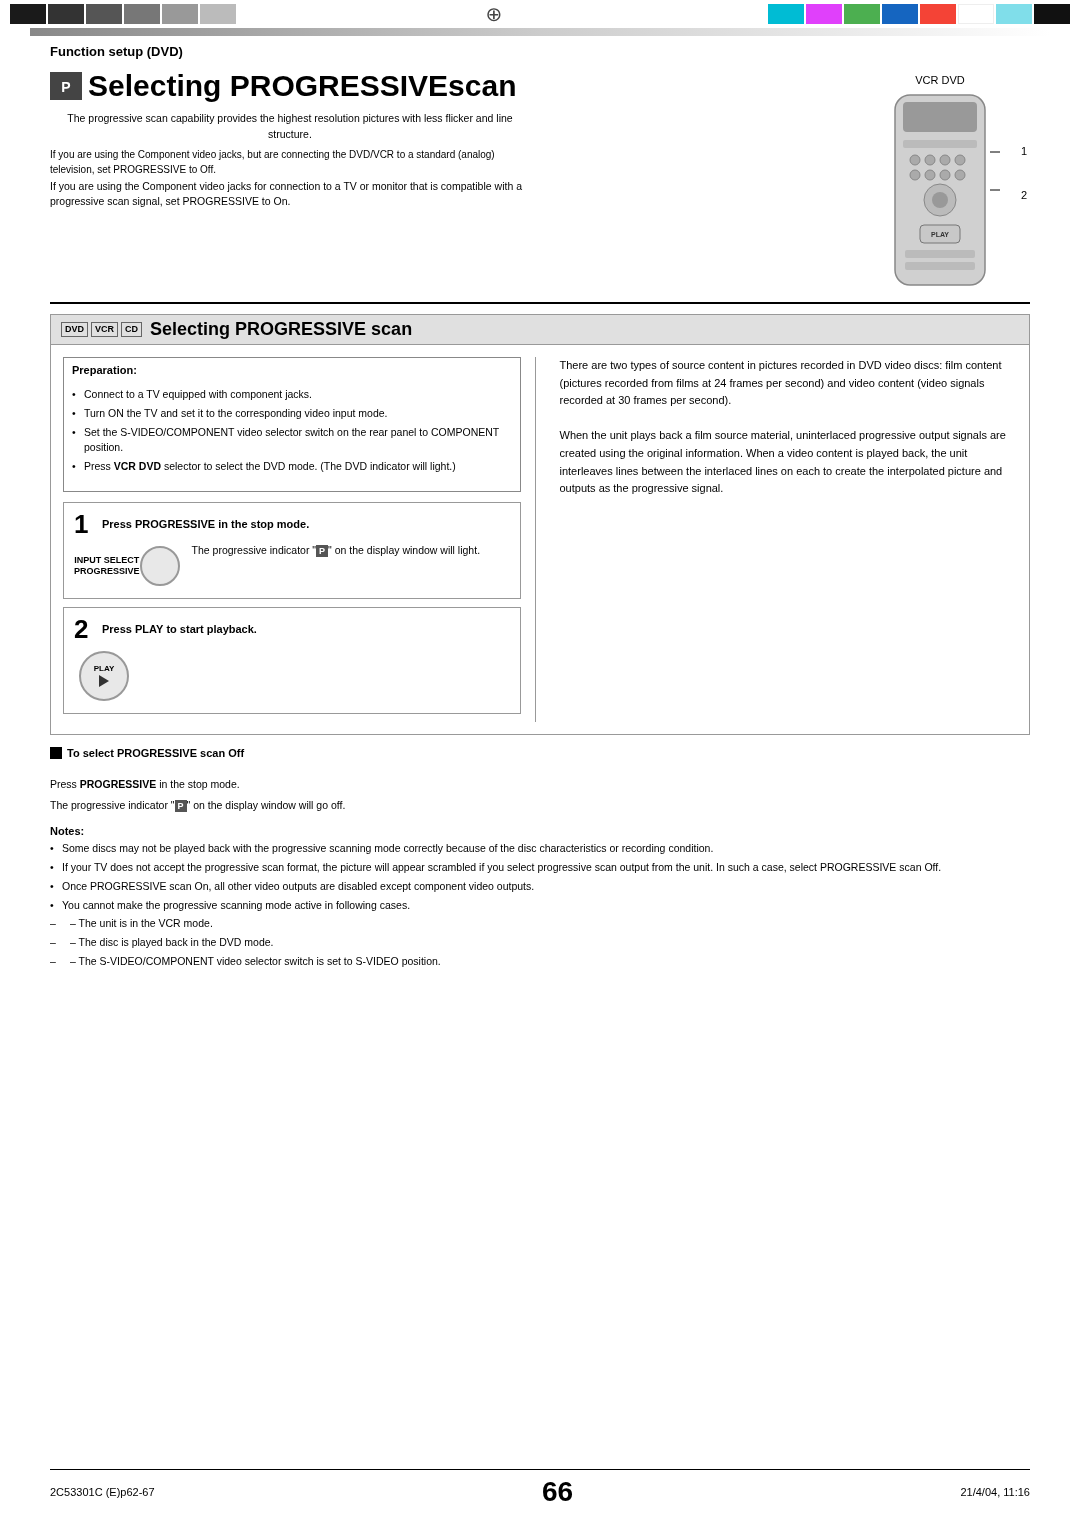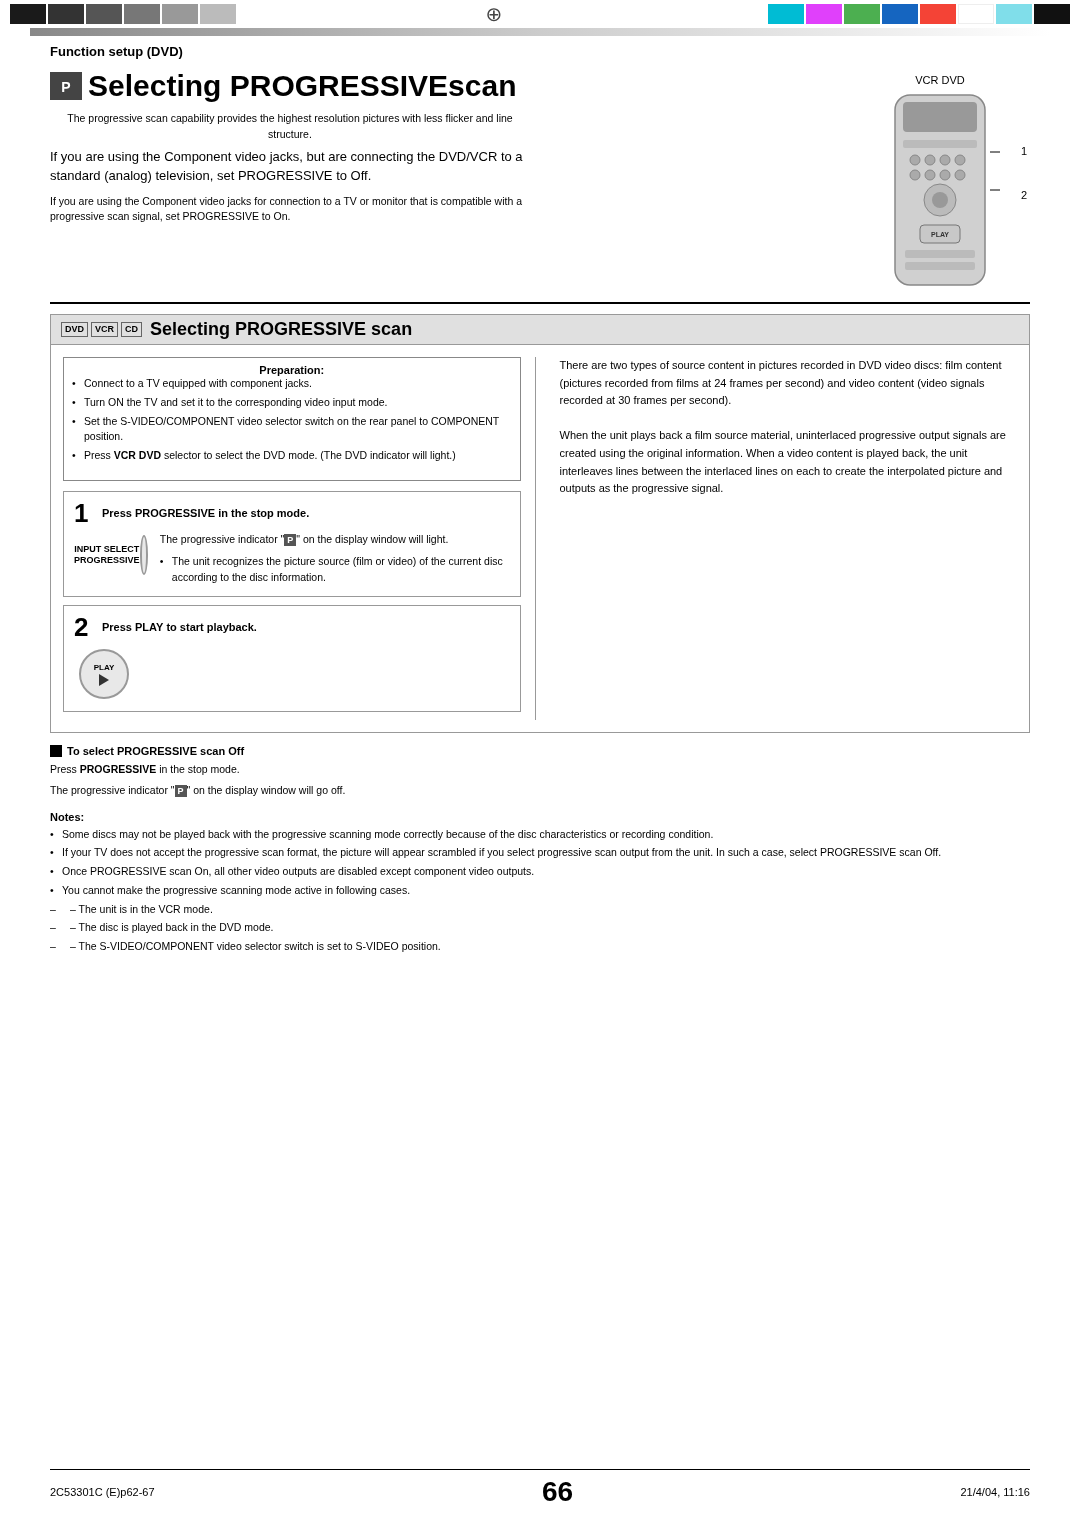--- a/index.html
+++ b/index.html
@@ -157,22 +157,21 @@
     .col-right {
       flex: 1;
       padding-left: 4px;
       font-size: 11px;
       line-height: 1.6;
     }
 
     .prep-title {
       font-size: 11px;
       font-weight: bold;
-      margin-bottom: 0;
-      text-align: center;
+      margin-bottom: 11px;
     }
     .prep-list {
       list-style: none;
       padding: 0;
       margin: 0 0 10px 0;
     }
     .prep-list li {
       padding-left: 12px;
       position: relative;
       margin-bottom: 3px;
@@ -284,21 +283,21 @@
 
     
     .black-square-section {
       margin-top: 12px;
     }
     .black-square-header {
       display: flex;
       align-items: center;
       font-size: 11px;
       font-weight: bold;
-      margin-bottom: 4px;
+      margin-bottom: 17px;
     }
     .black-square {
       width: 12px;
       height: 12px;
       background: #000;
       margin-right: 5px;
       display: inline-block;
     }
     .subsection-text {
       font-size: 10.5px;
@@ -429,21 +428,21 @@
         <span style="display:inline-flex;align-items:center;margin-right:6px;">
           <svg width="32" height="28" viewBox="0 0 32 28">
             <rect x="0" y="0" width="32" height="28" fill="#444"></rect>
             <text x="16" y="20" fill="white" font-size="14" font-weight="bold" text-anchor="middle">P</text>
           </svg>
         </span>
         <span style="font-size:30px;font-weight:bold;">Selecting PROGRESSIVEscan</span>
       </div>
       <div class="title-desc">
         <p style="margin-bottom:4px;line-height:1.5;font-size:10.5px;text-align:center;">The progressive scan capability provides the highest resolution pictures with less flicker and line structure.</p>
-        <p style="margin-bottom:8px;line-height:1.5;font-size:13px;">If you are using the Component video jacks, but are connecting the DVD/VCR to a standard (analog) television, set PROGRESSIVE to Off.</p>
+        <p style="margin-bottom:2px;line-height:1.5;font-size:10px;">If you are using the Component video jacks, but are connecting the DVD/VCR to a standard (analog) television, set PROGRESSIVE to Off.</p>
         <p style="line-height:1.5;font-size:10.5px;">If you are using the Component video jacks for connection to a TV or monitor that is compatible with a progressive scan signal, set PROGRESSIVE to On.</p>
       </div>
     </div>
     <div class="title-right">
       <div class="vcr-dvd-label">VCR DVD</div>
       <div class="remote-container">
         
         <svg width="130" height="200" viewBox="0 0 130 200">
 
           <rect x="20" y="5" width="90" height="190" rx="15" ry="15" fill="#d0d0d0" stroke="#888" stroke-width="1.5"></rect>
@@ -514,23 +513,20 @@
         <div class="step-content">
           <div class="step-icon-area">
             <div class="input-select-label">
               <div>INPUT SELECT</div>
               <div>PROGRESSIVE</div>
             </div>
             <div class="circle-button"></div>
           </div>
           <div class="step-desc">
             <p style="margin-bottom:5px;">The progressive indicator "<span class="p-indicator">P</span>" on the display window will light.</p>
-            <ul>
-              <li>The unit recognizes the picture source (film or video) of the current disc according to the disc information.</li>
-            </ul>
           </div>
         </div>
       </div>
 
       <div class="step-box">
         <div class="step-header">
           <span class="step-number">2</span>
           <span class="step-title">Press <strong>PLAY</strong> to start playback.</span>
         </div>
         <div class="step-content">

